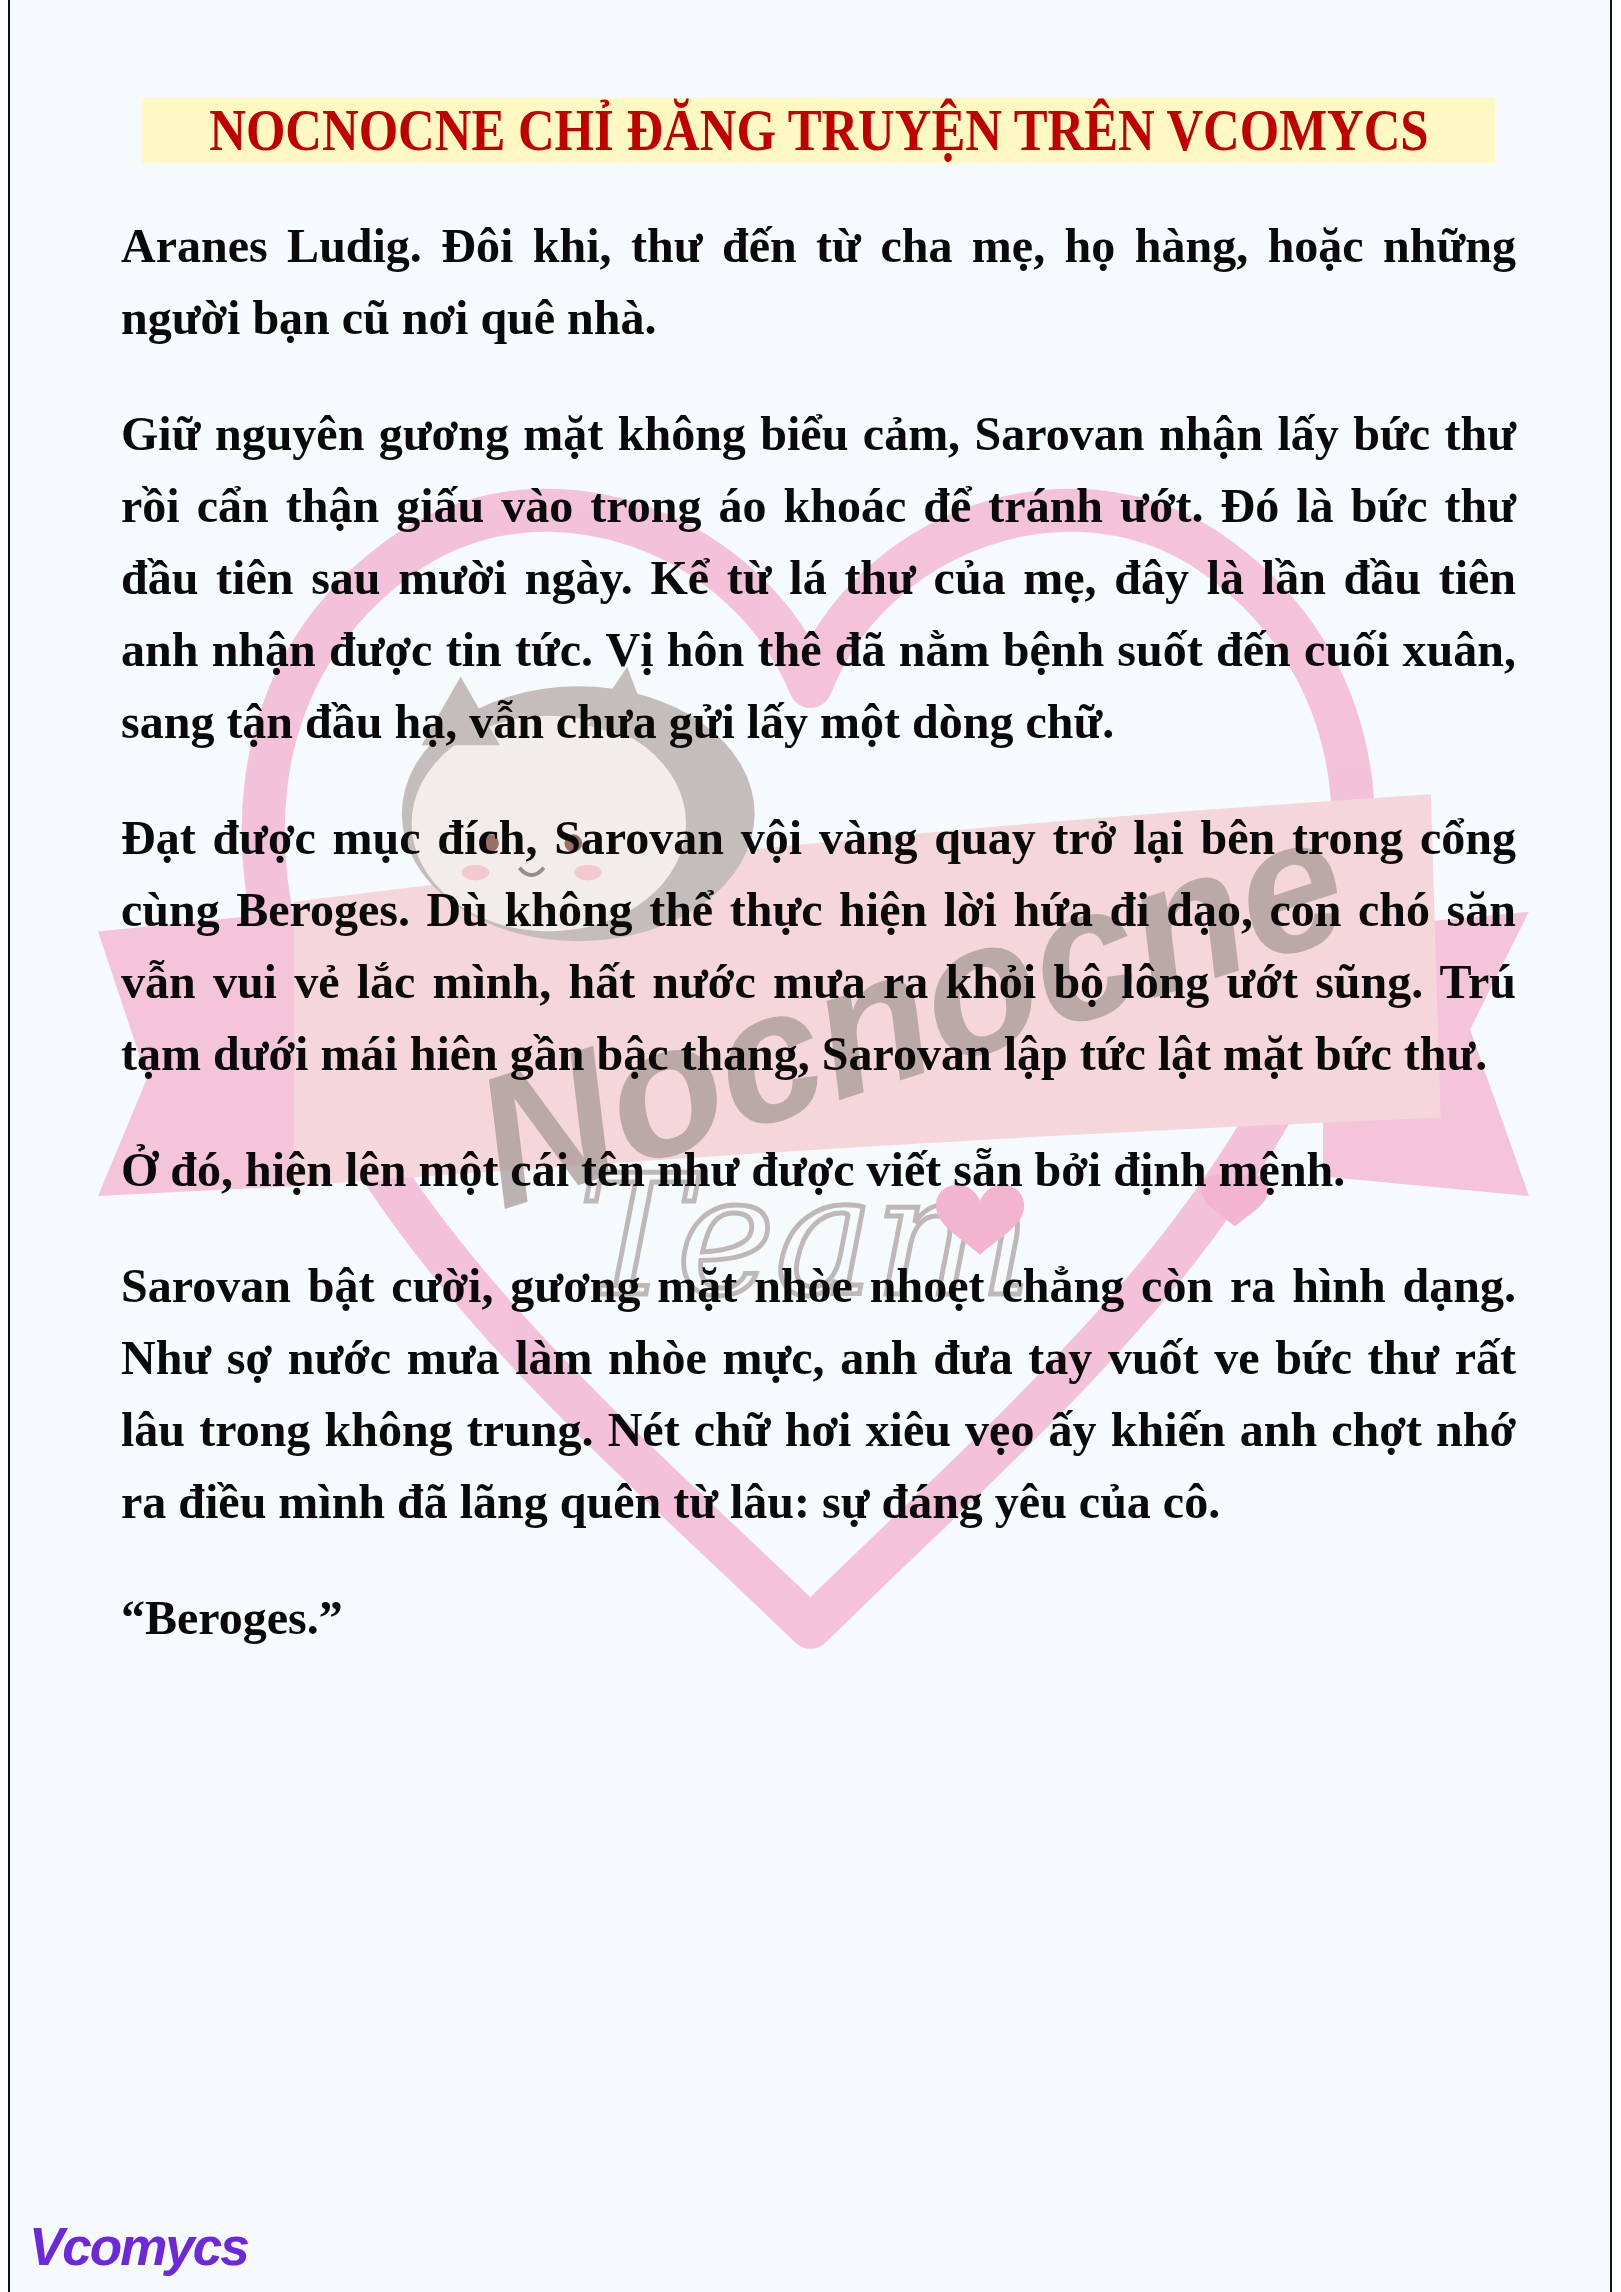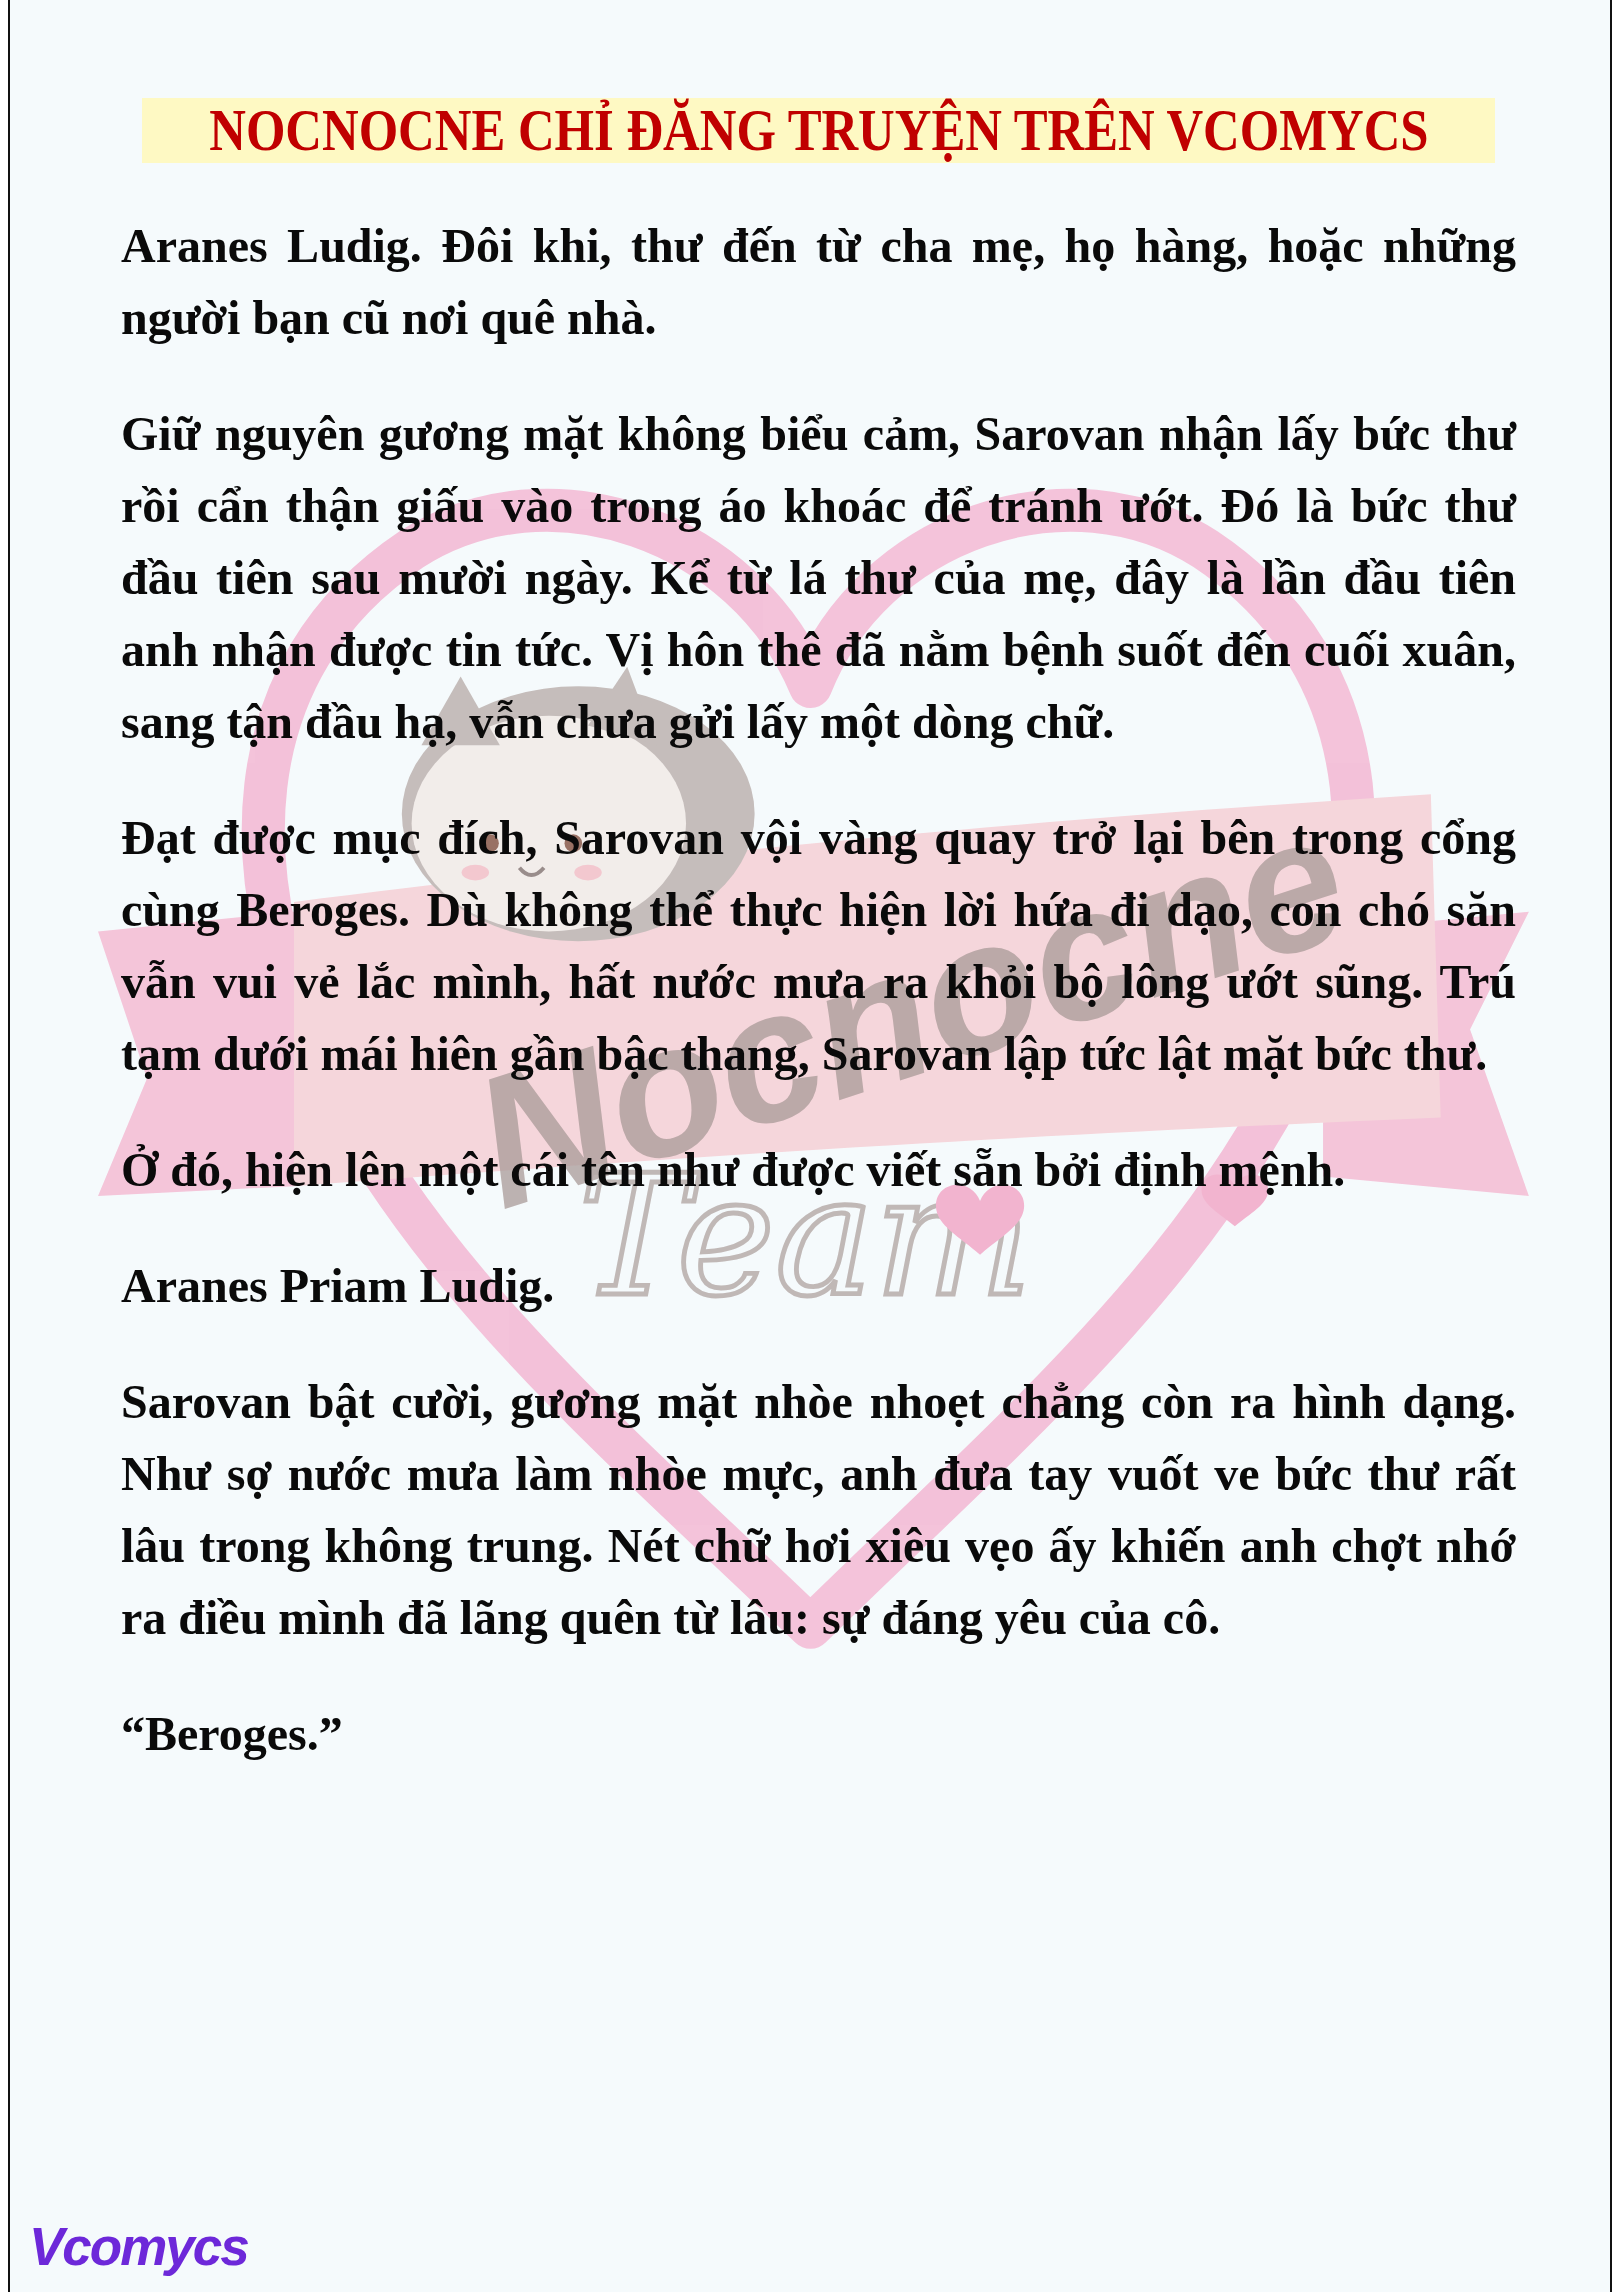--- a/index.html
+++ b/index.html
@@ -92,21 +92,20 @@
 
 <div class="title-band">
   <span class="title-text">NOCNOCNE CHỈ ĐĂNG TRUYỆN TRÊN VCOMYCS</span>
 </div>
 
 <div class="content">
   <p class="para">Aranes Ludig. Đôi khi, thư đến từ cha mẹ, họ hàng, hoặc những người bạn cũ nơi quê nhà.</p>
   <p class="para">Giữ nguyên gương mặt không biểu cảm, Sarovan nhận lấy bức thư rồi cẩn thận giấu vào trong áo khoác để tránh ướt. Đó là bức thư đầu tiên sau mười ngày. Kể từ lá thư của mẹ, đây là lần đầu tiên anh nhận được tin tức. Vị hôn thê đã nằm bệnh suốt đến cuối xuân, sang tận đầu hạ, vẫn chưa gửi lấy một dòng chữ.</p>
   <p class="para">Đạt được mục đích, Sarovan vội vàng quay trở lại bên trong cổng cùng Beroges. Dù không thể thực hiện lời hứa đi dạo, con chó săn vẫn vui vẻ lắc mình, hất nước mưa ra khỏi bộ lông ướt sũng. Trú tạm dưới mái hiên gần bậc thang, Sarovan lập tức lật mặt bức thư.</p>
   <p class="para single">Ở đó, hiện lên một cái tên như được viết sẵn bởi định mệnh.</p>
-  <p class="para single">Aranes Priam Ludig.</p>
   <p class="para">Sarovan bật cười, gương mặt nhòe nhoẹt chẳng còn ra hình dạng. Như sợ nước mưa làm nhòe mực, anh đưa tay vuốt ve bức thư rất lâu trong không trung. Nét chữ hơi xiêu vẹo ấy khiến anh chợt nhớ ra điều mình đã lãng quên từ lâu: sự đáng yêu của cô.</p>
   <p class="para single">“Beroges.”</p>
 </div>
 
 <div class="footer-logo">
   <span class="footer-logo-text">Vcomycs</span>
 </div>
 
 
 </body></html>

